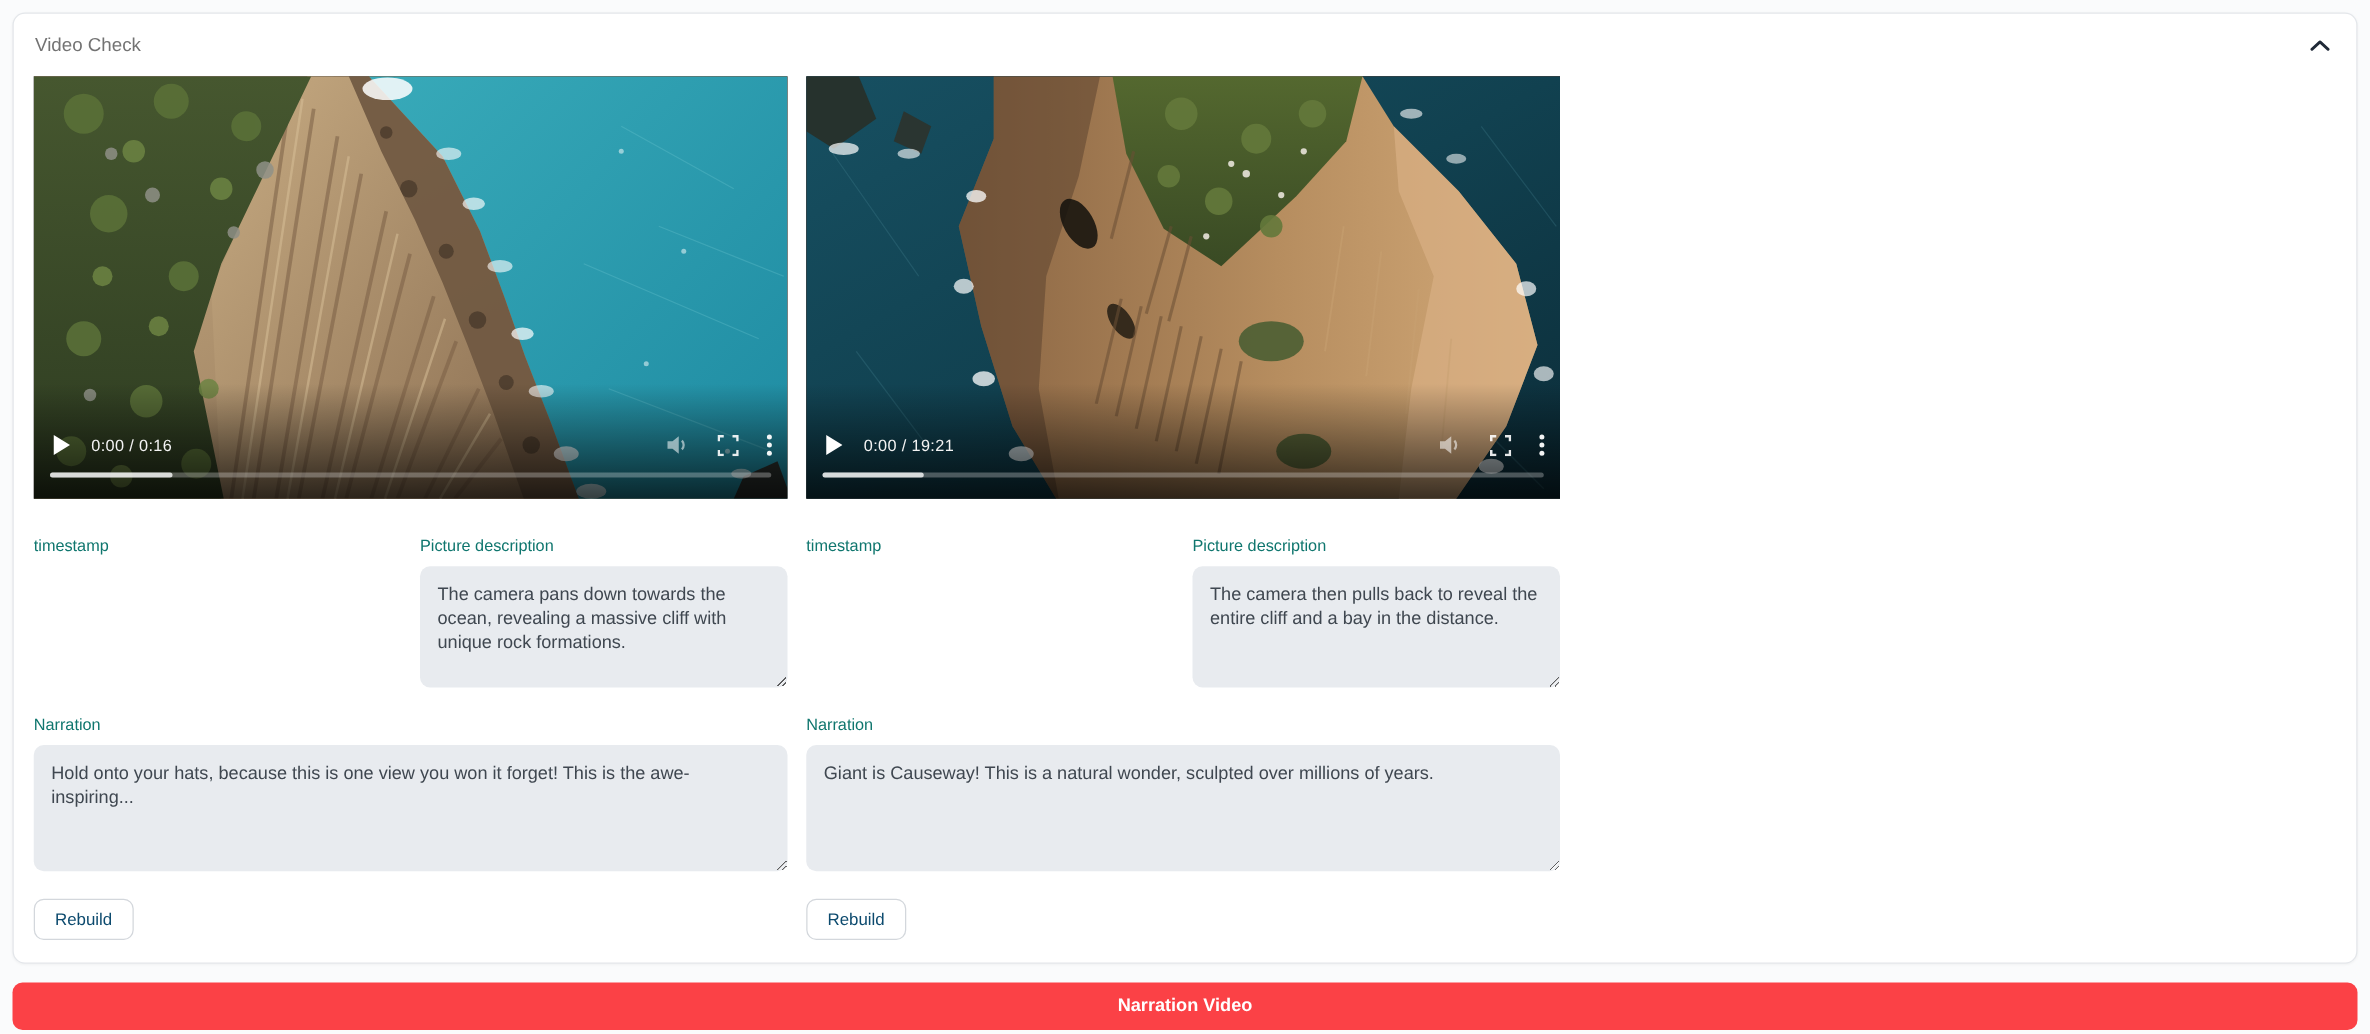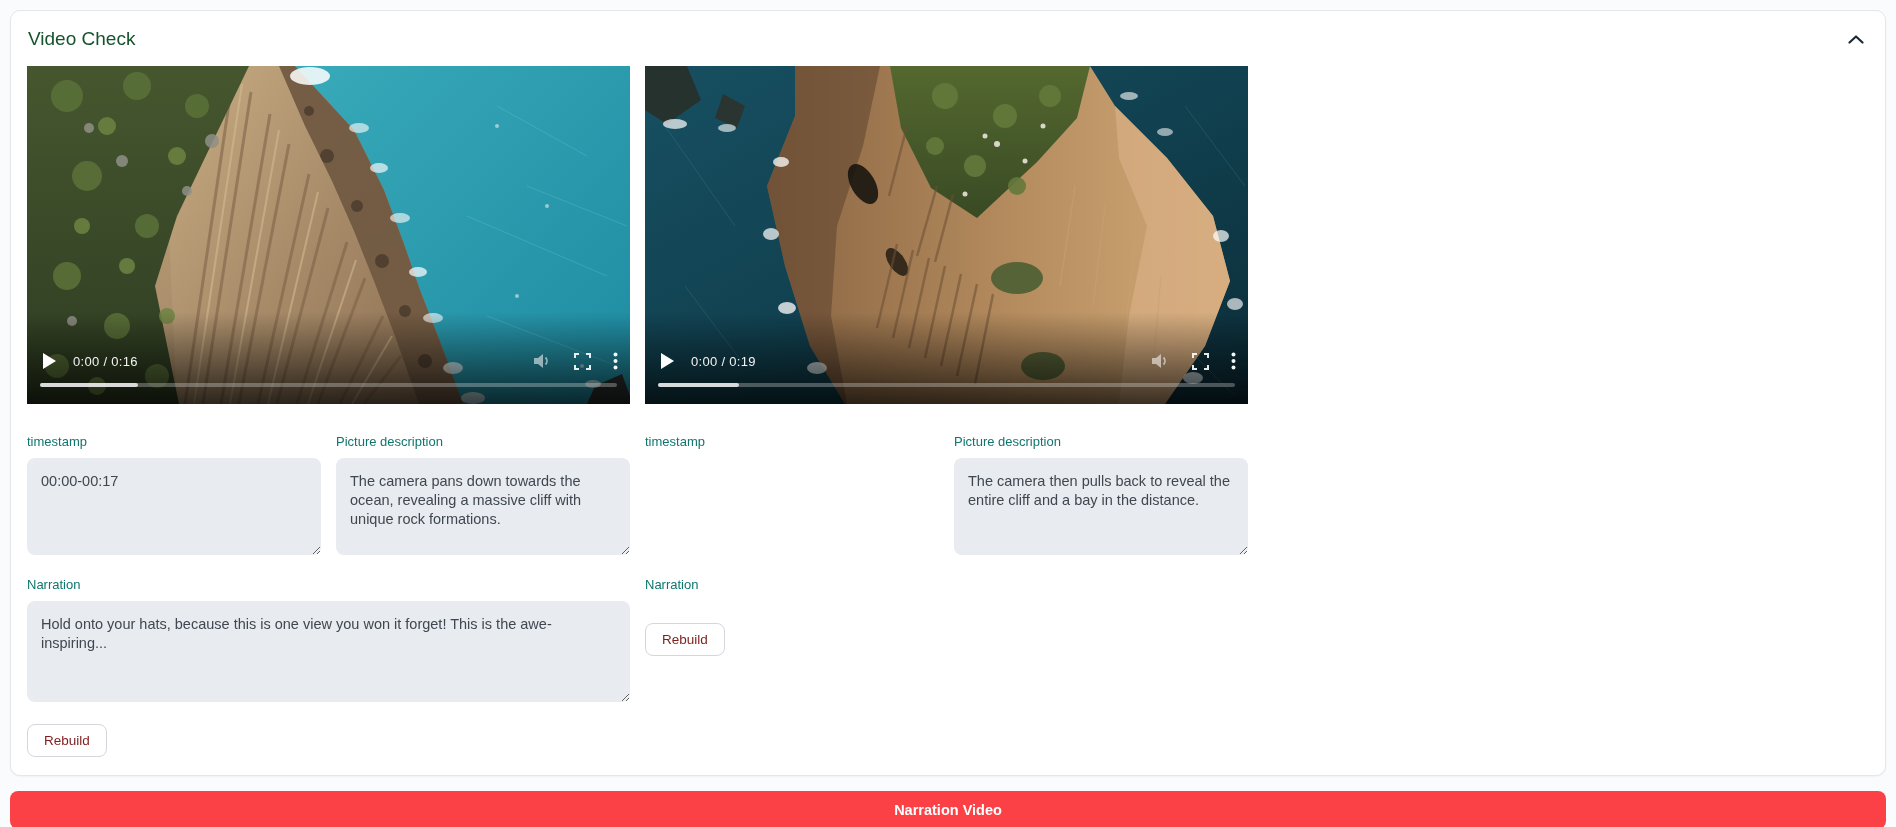--- a/index.html
+++ b/index.html
@@ -15,21 +15,21 @@
     border: 1px solid #e3e6ea;
     border-radius: 10px;
     box-shadow: 0 1px 2px rgba(0,0,0,.04);
     padding: 15px 16px 18px 16px;
     position: relative;
   }
   .panel-header {
     display: flex; align-items: center; justify-content: space-between;
     margin: 2px 1px 16px 1px;
   }
-  .panel-title { font-size: 19px; color: #14532d; }
+  .panel-title { font-size: 15px; color: #737373; }
   .collapse-btn {
     background: none; border: none; padding: 2px 4px; cursor: pointer; line-height: 0;
   }
   .scenes-row { display: flex; gap: 15px; }
   .scene { width: 603px; flex: 0 0 auto; }
   .video {
     width: 603px; height: 338px; background: #000;
     position: relative; overflow: hidden;
   }
   .video svg.thumb { position:absolute; inset:0; width:100%; height:100%; display:block; }
@@ -61,21 +61,21 @@
     background:#e8ebef; border:none; border-radius:8px;
     padding:14px 14px; font-family:"Liberation Sans", sans-serif;
     font-size:14.5px; line-height:1.3; color:#3f4750;
     resize:both; outline:none;
   }
   .ta.small { height:97px; }
   .ta.narration { height:101px; }
   .rebuild-btn {
     margin-top:22px; height:33px; padding:0 16px;
     background:#fff; border:1px solid #d3d7dc; border-radius:8px;
-    font-family:"Liberation Sans", sans-serif; font-size:13.5px; color:#7f1d1d;
+    font-family:"Liberation Sans", sans-serif; font-size:13.5px; color:#0c4a6e;
     cursor:pointer;
   }
   .generate-btn {
     display:block; width:100%; height:38px; margin-top:15px;
     background:#fb4146; border:none; border-radius:8px;
     color:#fff; font-family:"Liberation Sans", sans-serif;
     font-size:14.5px; font-weight:bold; cursor:pointer;
   }
 </style>
 </head>
@@ -225,21 +225,20 @@
             </span>
           </div>
           <div class="vprogress">
             <div class="vbuffer" style="width:17%"></div>
           </div>
         </div>
 
         <div class="fields-row">
           <div class="field half">
             <label>timestamp</label>
-            <textarea class="ta small" style="">00:00-00:17</textarea>
           </div>
           <div class="field half">
             <label>Picture description</label>
             <textarea class="ta small" style="">The camera pans down towards the ocean, revealing a massive cliff with unique rock formations.</textarea>
           </div>
         </div>
 
         <div class="field full">
           <label>Narration</label>
           <textarea class="ta narration" style="">Hold onto your hats, because this is one view you won it forget! This is the awe-inspiring...</textarea>
@@ -337,21 +336,21 @@
               <ellipse cx="548" cy="312" rx="10" ry="6" opacity=".7"></ellipse>
                 <ellipse cx="484" cy="30" rx="9" ry="4" opacity=".6"></ellipse>
               <ellipse cx="520" cy="66" rx="8" ry="4" opacity=".55"></ellipse>
             </g>
           </svg>
           <div class="vgrad"></div>
           <div class="vcontrols">
             <svg width="14" height="16" viewBox="0 0 14 16">
                 <polygon points="1,0 14,8 1,16" fill="#ffffff"></polygon>
               </svg>
-            <span class="vtime">0:00 / 0:19</span>
+            <span class="vtime">0:00 / 19:21</span>
             <span class="vspace"></span>
             <span class="vicon">
               <svg width="20" height="20" viewBox="0 0 20 20" opacity=".55">
                 <polygon points="2,7 6,7 11,3 11,17 6,13 2,13" fill="#fff"></polygon>
                 <path d="M13.5 6.5 a5 5 0 0 1 0 7" stroke="#fff" stroke-width="1.8" fill="none"></path>
               </svg>
             </span>
             <span class="vicon">
               <svg width="17" height="17" viewBox="0 0 17 17" opacity=".9">
                 <path d="M1 5 V1 H5 M12 1 H16 V5 M16 12 V16 H12 M5 16 H1 V12" stroke="#fff" stroke-width="2" fill="none"></path>
@@ -375,20 +374,21 @@
             <label>timestamp</label>
           </div>
           <div class="field half">
             <label>Picture description</label>
             <textarea class="ta small" style="">The camera then pulls back to reveal the entire cliff and a bay in the distance.</textarea>
           </div>
         </div>
 
         <div class="field full">
           <label>Narration</label>
+          <textarea class="ta narration" style="">Giant is Causeway! This is a natural wonder, sculpted over millions of years.</textarea>
         </div>
 
         <button class="rebuild-btn">Rebuild</button>
       </div>
 
     </div>
   </section>
 
   <button class="generate-btn">Narration Video</button>
 </div>

